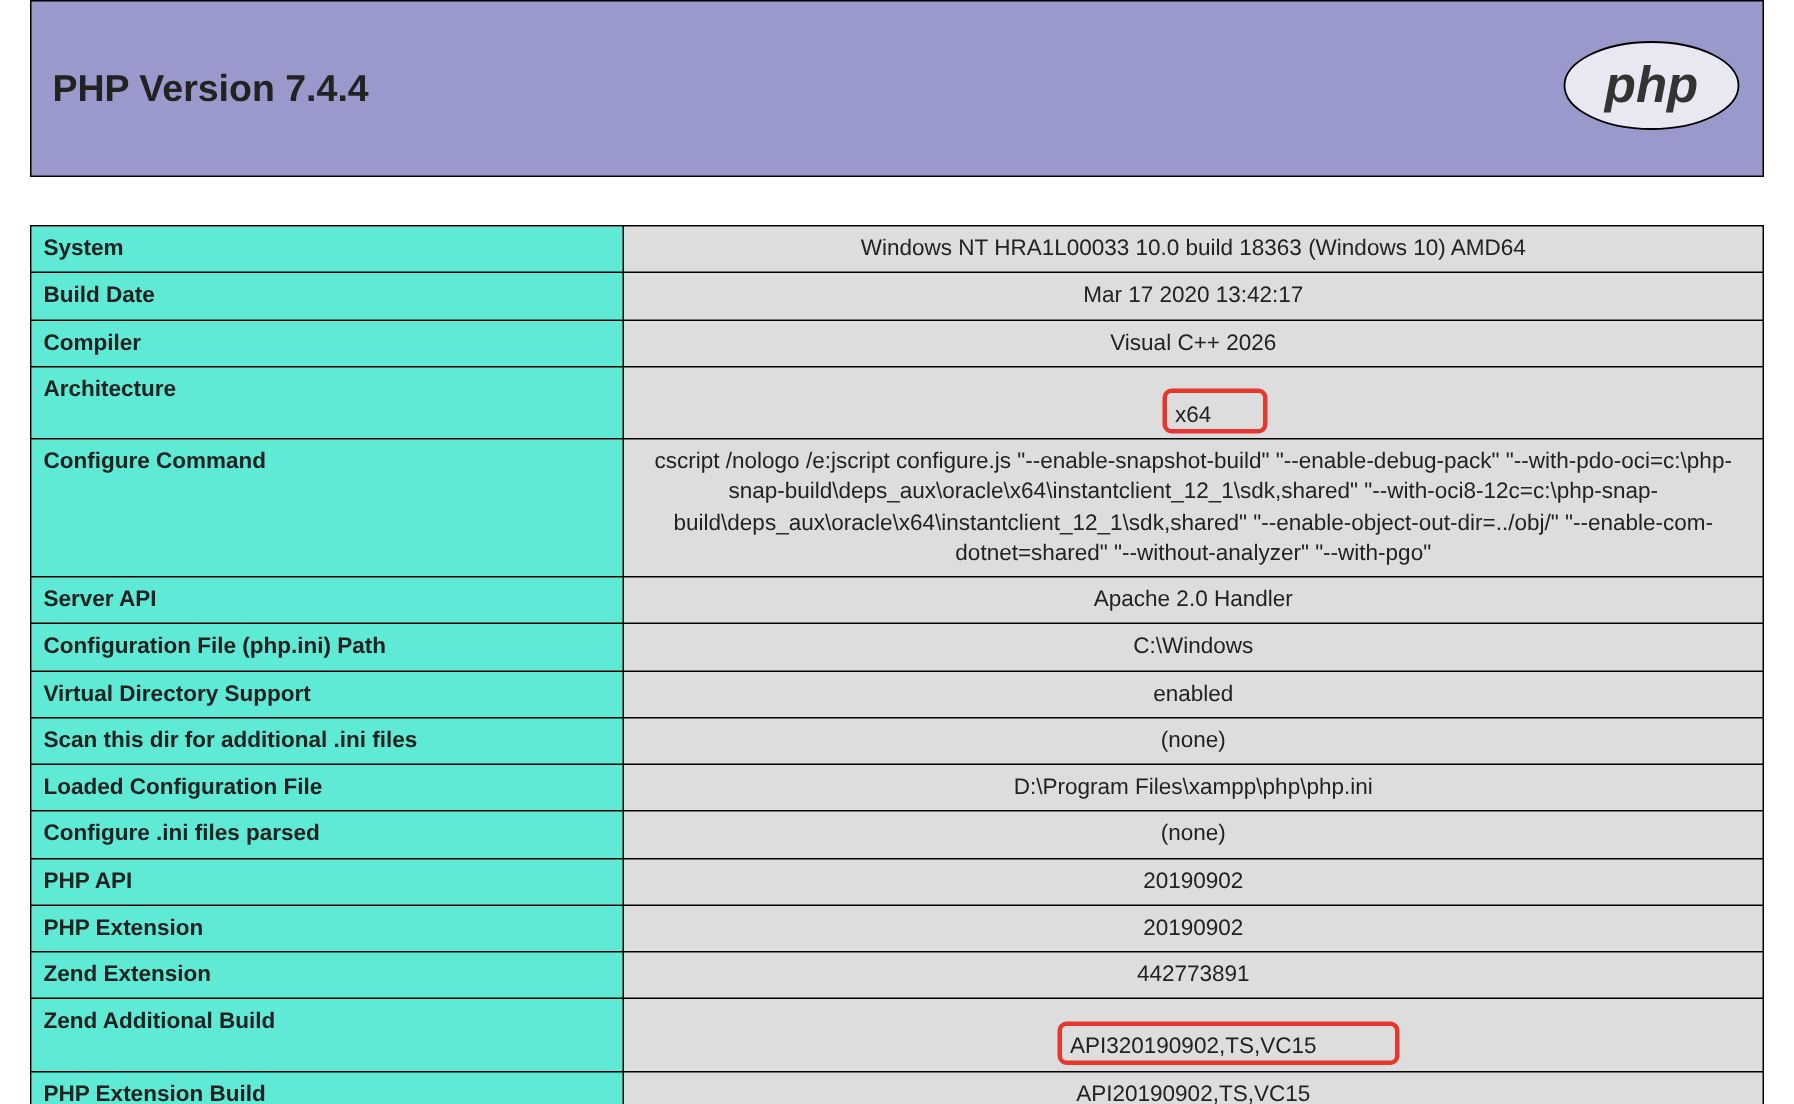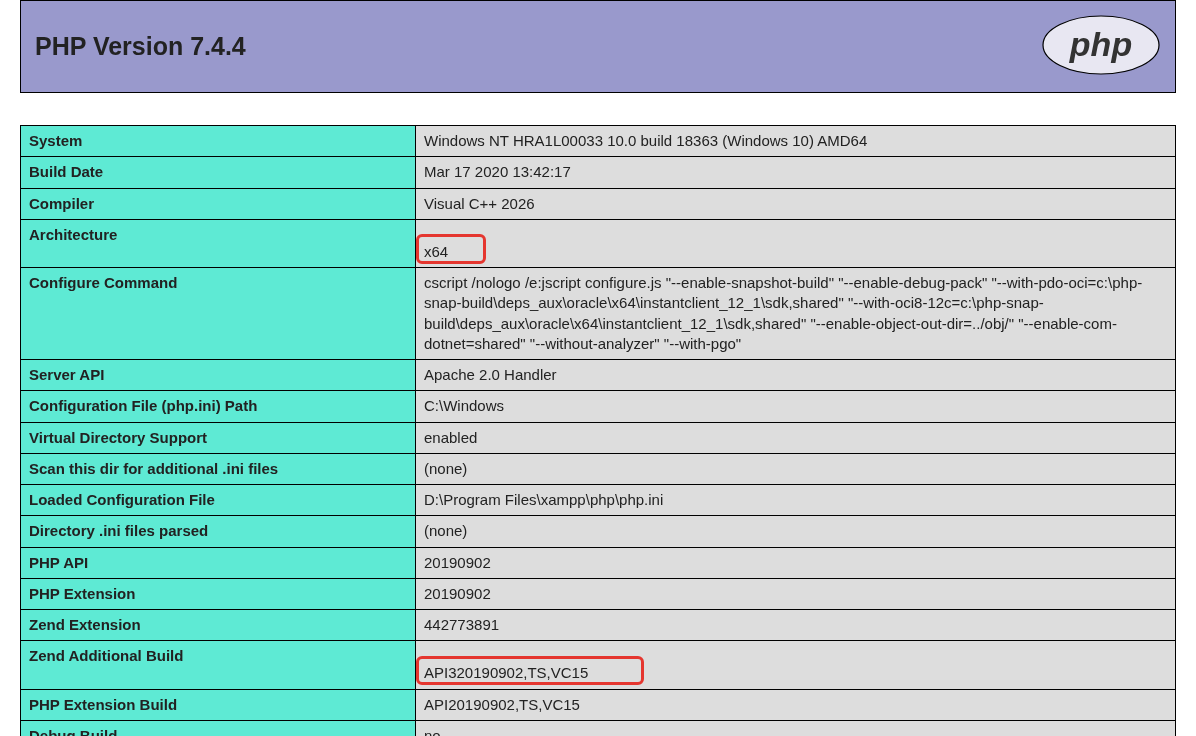--- a/index.html
+++ b/index.html
@@ -11,21 +11,21 @@
     font-size: 15px;
     color: #222;
     width: 1196px;
   }
   .page {
     padding: 0 20px 0 20px;
   }
   .header {
     background: #9999cc;
     border: 1px solid #000;
-    padding: 13px 14px;
+    padding: 25px 14px;
     display: flex;
     justify-content: space-between;
     align-items: center;
     margin-bottom: 32px;
   }
   .header h1 {
     margin: 0;
     font-size: 25px;
     font-weight: 600;
     color: #222;
@@ -48,20 +48,21 @@
   }
   table.info td.key {
     background: #5eead4;
     font-weight: 600;
     width: 395px;
     color: #222;
   }
   table.info td.val {
     background: #dddddd;
     color: #222;
+    text-align: center;
   }
   .highlight-wrap {
     display: inline-block;
     position: relative;
     margin-top: 17px;
   }
   .highlight-box {
     position: absolute;
     border: 3px solid #e5362f;
     border-radius: 6px;
@@ -127,21 +128,21 @@
         </tr>
         <tr>
           <td class="key">Scan this dir for additional .ini files</td>
           <td class="val">(none)</td>
         </tr>
         <tr>
           <td class="key">Loaded Configuration File</td>
           <td class="val">D:\Program Files\xampp\php\php.ini</td>
         </tr>
         <tr>
-          <td class="key">Directory .ini files parsed</td>
+          <td class="key">Configure .ini files parsed</td>
           <td class="val">(none)</td>
         </tr>
         <tr>
           <td class="key">PHP API</td>
           <td class="val">20190902</td>
         </tr>
         <tr>
           <td class="key">PHP Extension</td>
           <td class="val">20190902</td>
         </tr>

